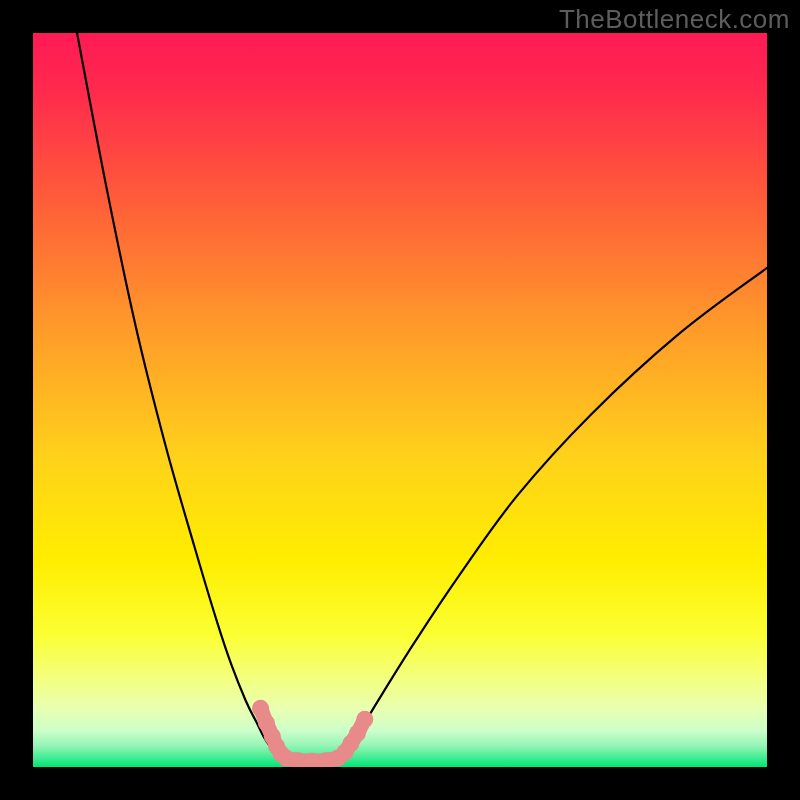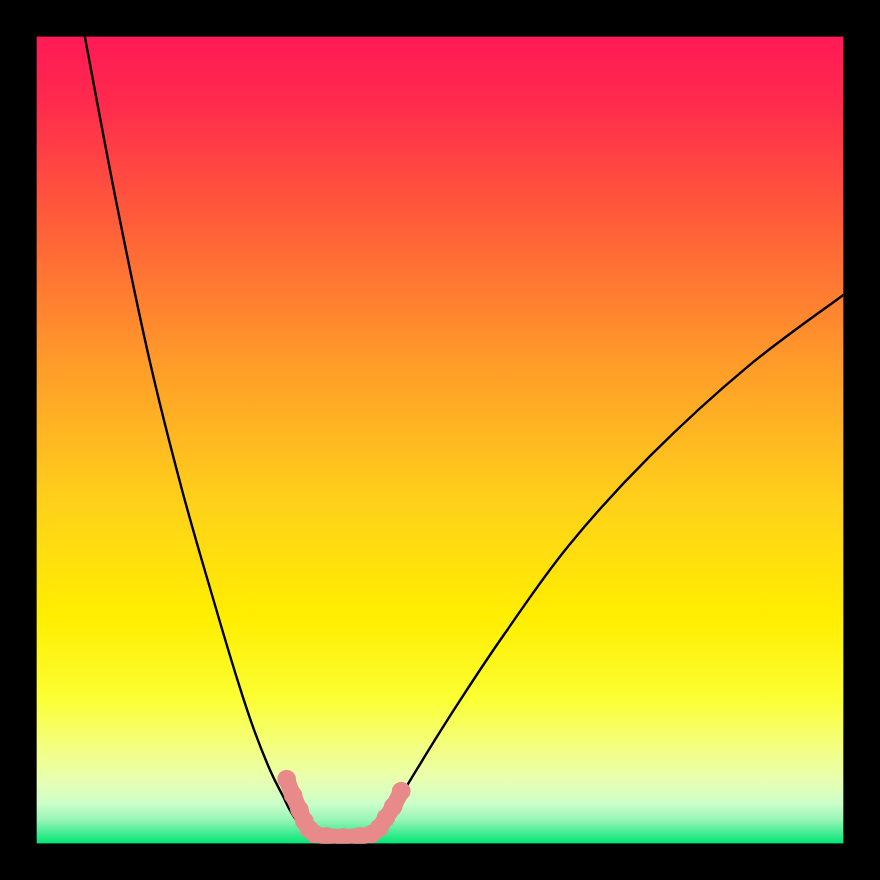--- a/index.html
+++ b/index.html
@@ -42,20 +42,21 @@
     color: #5d5d5d;
     font-size: 26px;
     letter-spacing: 0.5px;
     font-weight: 400;
   }
 </style>
 </head>
 <body>
 
 <div class="frame">
+  <div class="watermark">TheBottleneck.com</div>
 
   <div class="plot">
     <svg class="bg" viewBox="0 0 734 734" preserveAspectRatio="none">
       <defs>
         <linearGradient id="grad" x1="0" y1="0" x2="0" y2="1">
           <stop offset="0%" stop-color="#ff1a55"></stop>
           <stop offset="8%" stop-color="#ff2a4d"></stop>
           <stop offset="22%" stop-color="#ff5a3a"></stop>
           <stop offset="40%" stop-color="#ff9a2a"></stop>
           <stop offset="58%" stop-color="#ffd21a"></stop>

